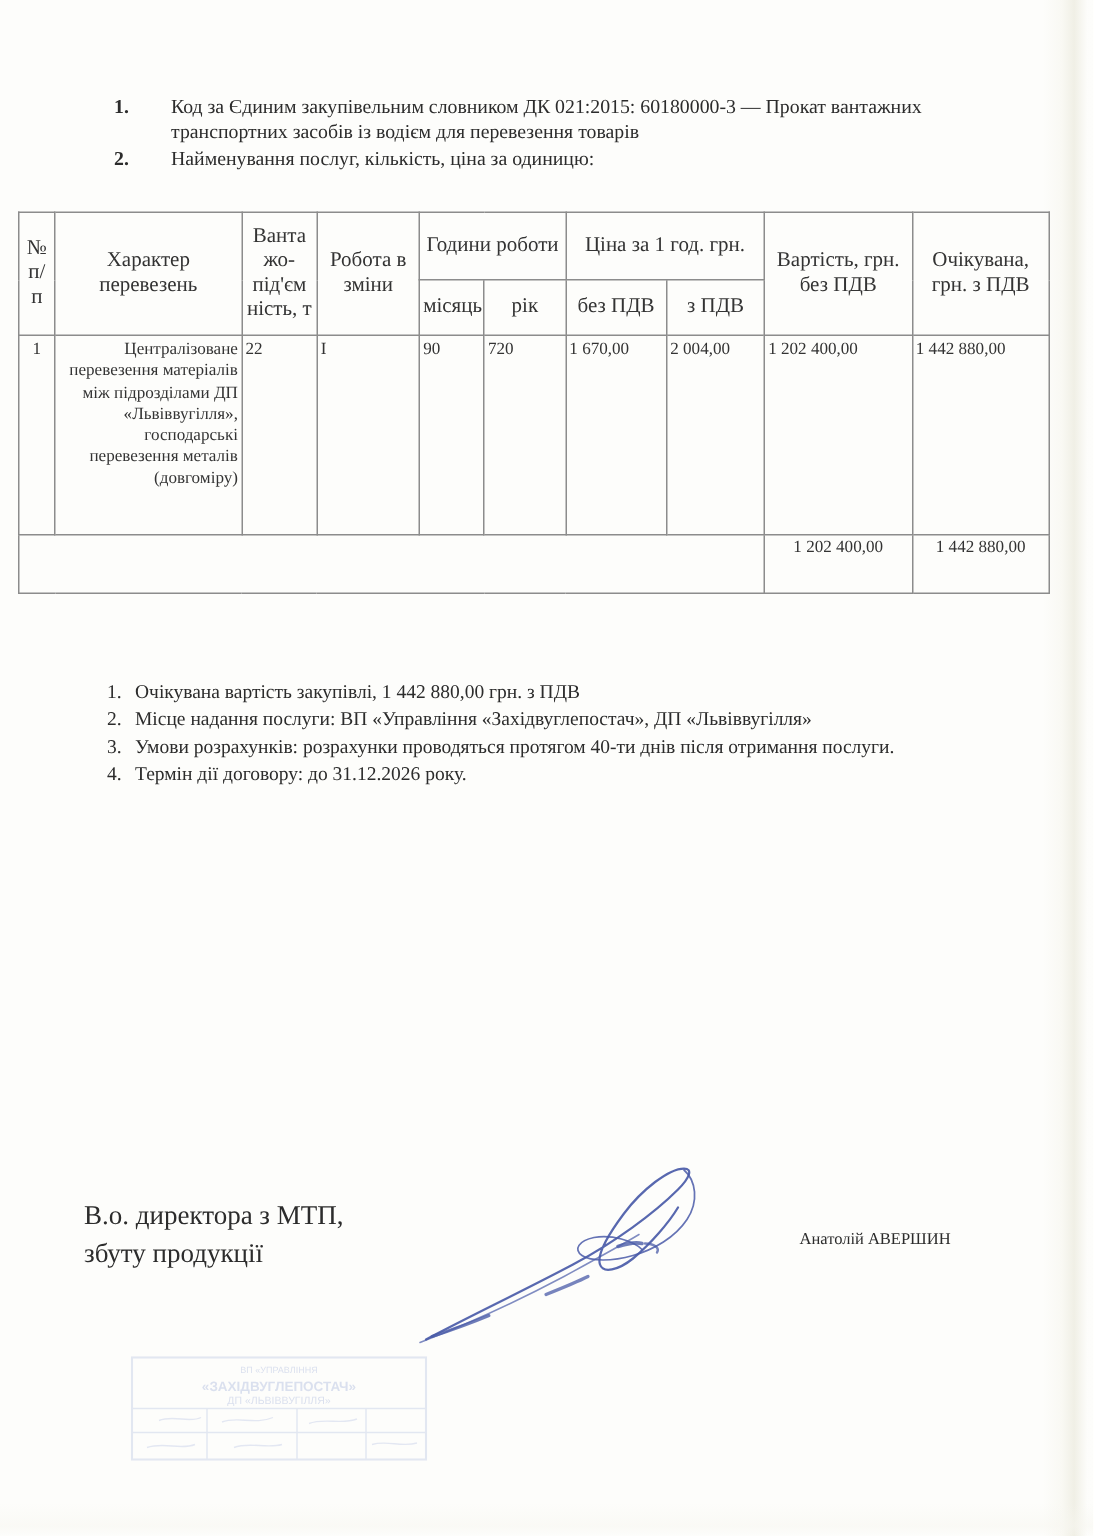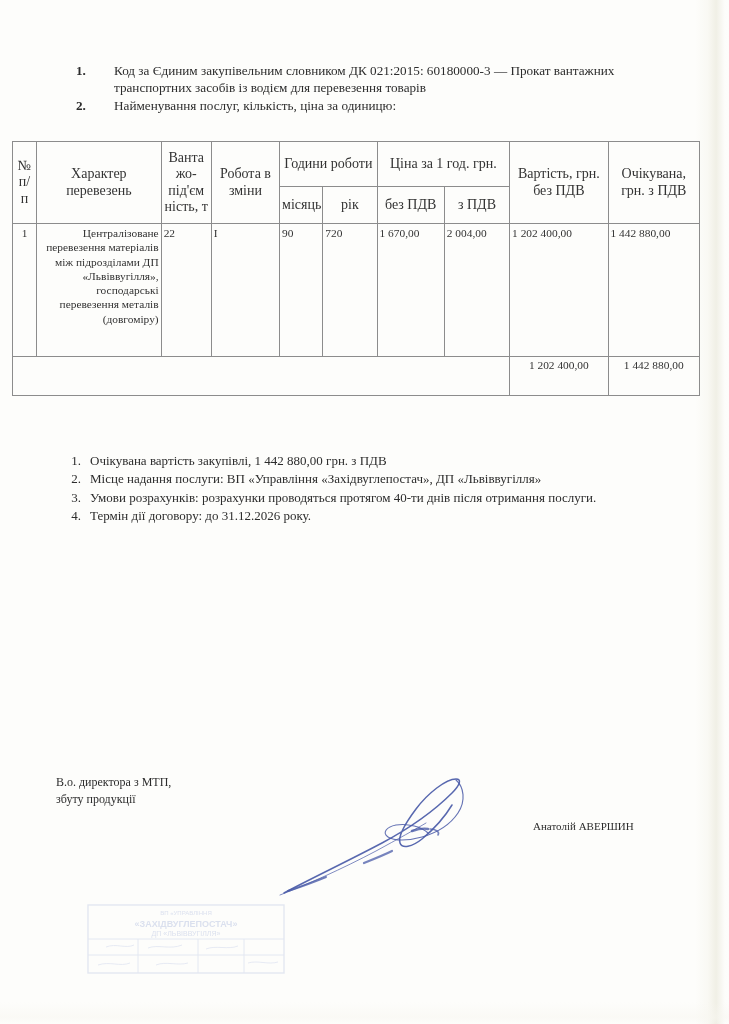--- a/index.html
+++ b/index.html
@@ -125,23 +125,23 @@
     flex: 0 0 23px;
     text-align: right;
     padding-right: 9px;
   }
   .cond-text { flex: 1 1 auto; }
 
   
   .sign-block {
     position: absolute;
     left: 56px;
-    top: 774px;
+    top: 798px;
     width: 290px;
-    font-size: 12px;
+    font-size: 18px;
     line-height: 1.38;
   }
   .sign-name {
     position: absolute;
     left: 533px;
     top: 820px;
     font-size: 11px;
     white-space: nowrap;
   }
   #signature-mark {

